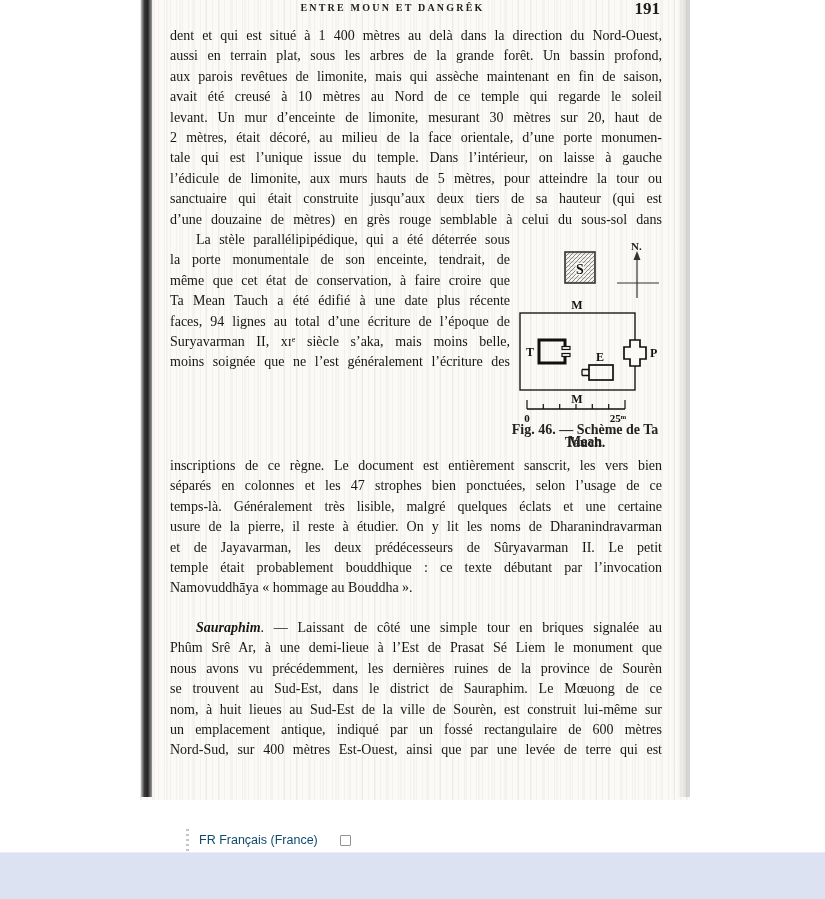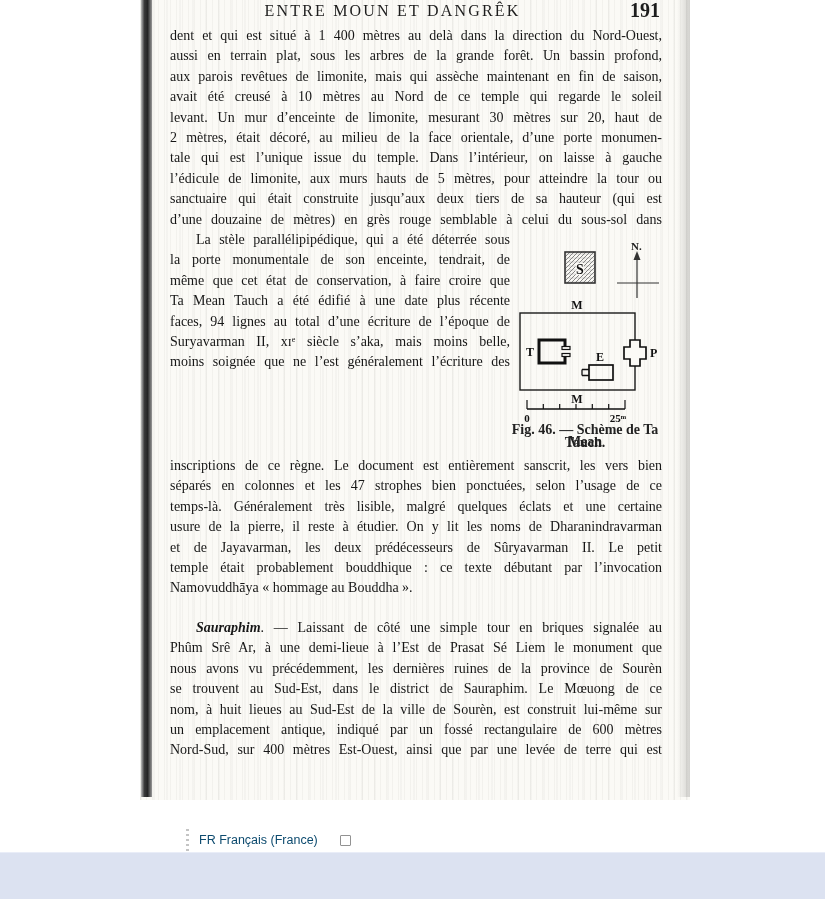--- a/index.html
+++ b/index.html
@@ -10,22 +10,22 @@
         background-color:#fbfaf6;
         background-image:
           repeating-linear-gradient(90deg, rgba(90,85,70,0.05) 0 1px, rgba(0,0,0,0) 1px 6px),
           repeating-linear-gradient(90deg, rgba(60,60,60,0.035) 0 2px, rgba(0,0,0,0) 2px 13px);
         font-family:"Liberation Serif","DejaVu Serif",serif;color:#161616;}
   .gutter{position:absolute;left:1px;top:0;width:11px;height:797px;
         background:linear-gradient(to right,#bdbdbd 0,#3a3a3a 30%,#242424 60%,#9a9a9a 100%);}
   .page-right-edge{position:absolute;right:0;top:0;width:13px;height:797px;
         background:linear-gradient(to right,rgba(0,0,0,0),rgba(0,0,0,0.16));}
   .running-title{position:absolute;left:0;top:2px;width:505px;text-align:center;
-        font-size:16px;font-weight:400;letter-spacing:2.2px;color:#1d1d1d;}
-  .page-number{position:absolute;right:30px;top:-1px;font-size:20px;font-weight:600;color:#1d1d1d;}
+        font-size:10px;font-weight:700;letter-spacing:2.2px;color:#1d1d1d;}
+  .page-number{position:absolute;right:30px;top:-1px;font-size:17px;font-weight:600;color:#1d1d1d;}
   .textblock{position:absolute;font-size:14px;line-height:20.4px;font-weight:500;}
   .ln{text-align:justify;text-align-last:justify;}
   .endleft .ln:last-child{text-align-last:left;}
   .indent-first .ln-0{text-indent:26px;}
   #block-a{left:30px;top:26px;width:492px;}
   #block-narrow{left:30px;top:230px;width:340px;}
   #block-b{left:30px;top:456px;width:492px;}
   #block-c{left:30px;top:618px;width:492px;}
   .lead{font-weight:700;font-style:italic;}
   

